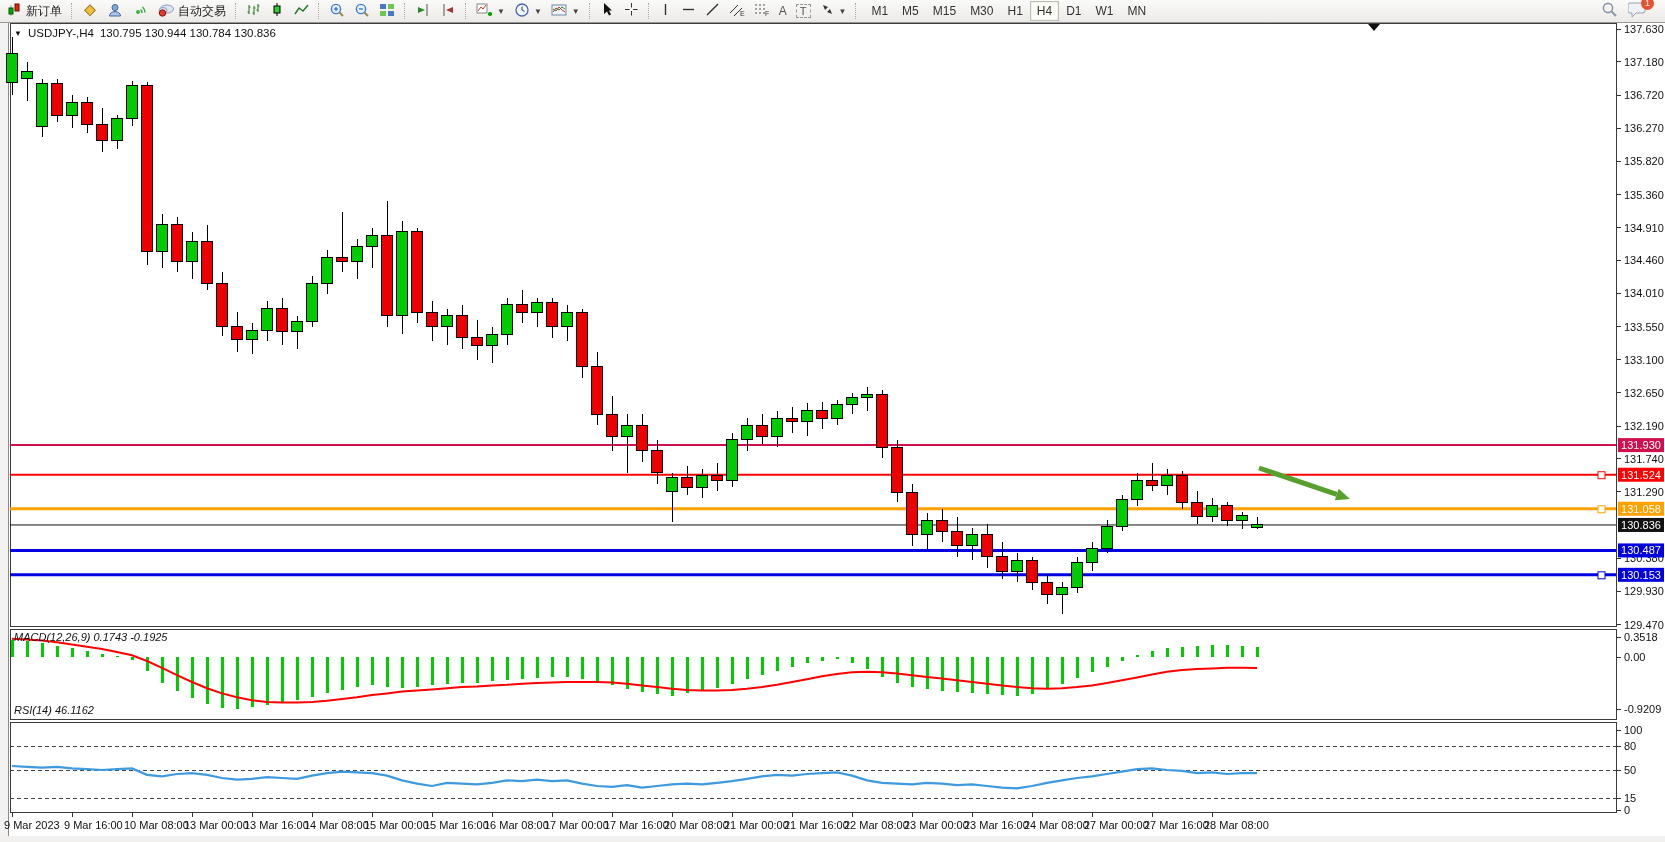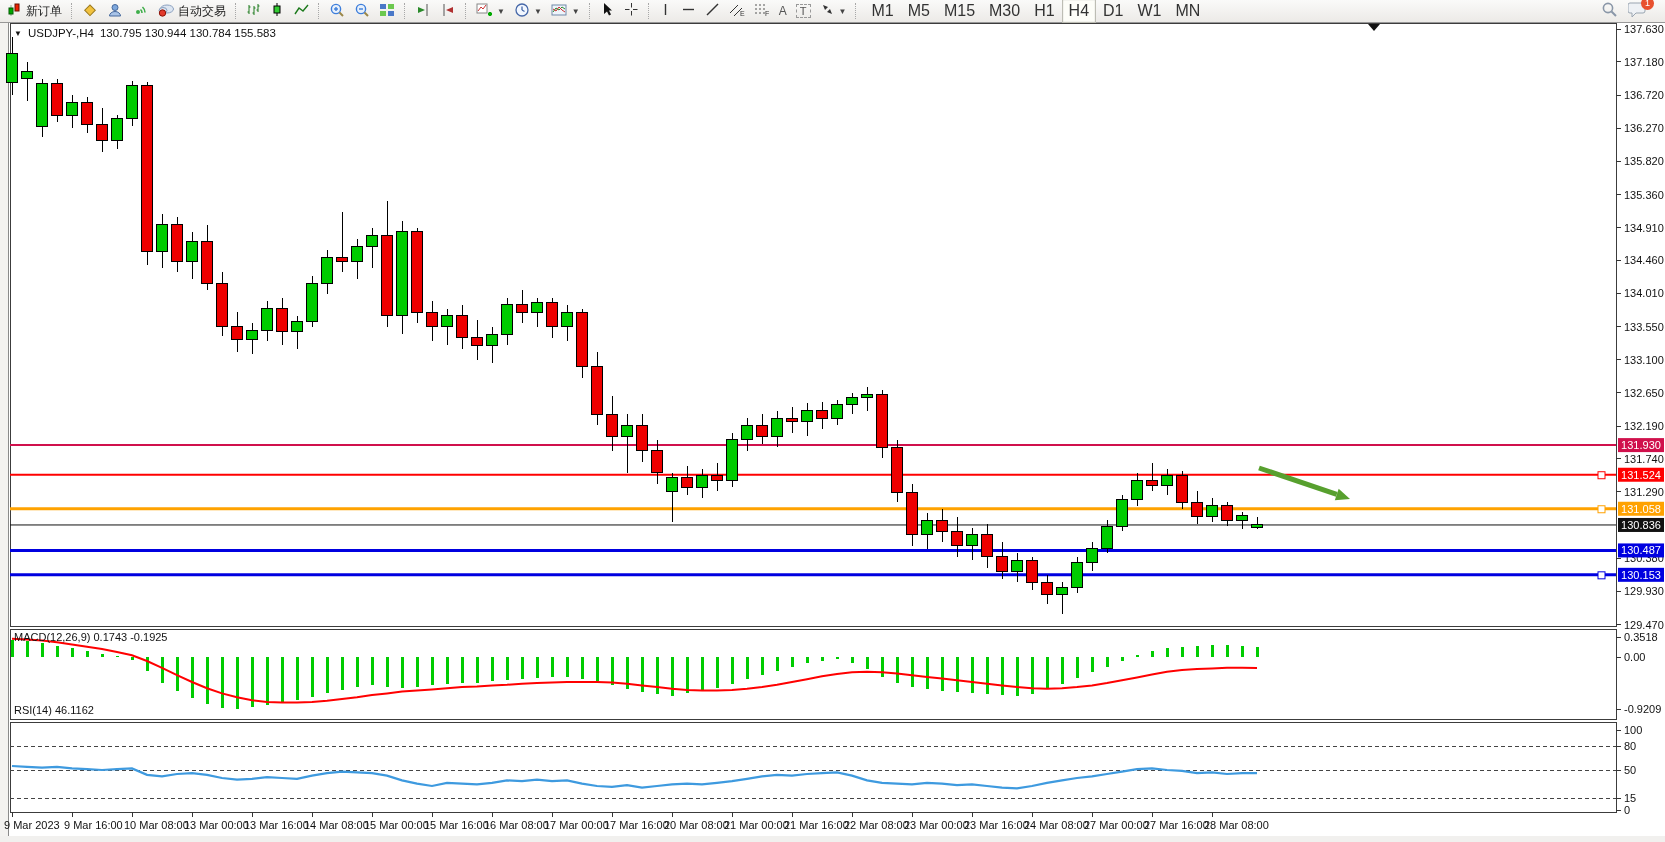--- a/index.html
+++ b/index.html
@@ -7,35 +7,35 @@
   .stage{position:relative;width:1347px;height:842px;background:#ffffff;}
 
   
   .toolbar{position:absolute;left:0;top:0;width:1665px;height:23px;box-sizing:border-box;
     background:linear-gradient(#fafaf9,#eceae7);border-bottom:1px solid #979797;
     display:flex;align-items:center;padding:0 4px;gap:1px;}
   .tb-btn{height:20px;display:flex;align-items:center;gap:3px;padding:0 4px;font-size:12px;color:#222;cursor:default;}
   .tb-sep{width:1px;height:16px;border-left:1px dotted #a8a8a8;margin:0 4px;}
   .tb-caret{font-size:8px;color:#444;margin-left:1px;}
   .tf-group{display:flex;align-items:center;margin-left:2px;}
-  .tf-btn{font-size:16px;color:#333;padding:2px 6px;border:1px solid transparent;}
+  .tf-btn{font-size:12px;color:#333;padding:2px 6px;border:1px solid transparent;}
   .tf-btn.active{background:#fdfdf8;border:1px solid #bdbdb4;box-shadow:inset 0 0 1px #999;}
   .tb-right{margin-left:auto;display:flex;align-items:center;gap:10px;padding-right:14px;}
   .chat-wrap{position:relative;}
   .chat-badge{position:absolute;top:-4px;right:-7px;min-width:13px;height:13px;border-radius:7px;
     background:#e8512f;color:#fff;font-size:9px;line-height:13px;text-align:center;padding:0 2px;box-sizing:border-box;}
 
   
   .left-edge{position:absolute;left:0;top:23px;width:9px;height:819px;background:#f3f2f0;border-right:1px solid #8a8a8a;box-sizing:border-box;}
   .bottom-edge{position:absolute;left:0;top:836px;width:1665px;height:6px;background:#f1f0ee;}
   .chart-area{position:absolute;left:0;top:23px;width:1665px;height:819px;}
   #chart-svg{position:absolute;left:0;top:0;}
   .chart-title{position:absolute;left:14px;top:4px;font-size:11.5px;color:#111;display:flex;gap:6px;align-items:center;}
   .title-caret{font-size:8px;color:#111;}
-  .pane-label{position:absolute;left:14px;font-size:11px;color:#111;}
+  .pane-label{position:absolute;left:14px;font-size:11px;color:#111;font-style:italic;}
   .macd-label{top:608px;}
   .rsi-label{top:681px;}
   .scroll-marker{position:absolute;left:1368px;top:1px;width:0;height:0;
     border-left:6px solid transparent;border-right:6px solid transparent;border-top:7px solid #111;}
   text{font-family:"Liberation Sans",sans-serif;}
 </style>
 </head>
 <body>
 
 <div class="stage">
@@ -714,21 +714,21 @@
           <line x1="1152" y1="789" x2="1152" y2="794" stroke="#333"></line>
           <text x="1144" y="806" font-size="11" fill="#111111" text-anchor="start">27 Mar 16:00</text>
           <line x1="1212" y1="789" x2="1212" y2="794" stroke="#333"></line>
           <text x="1204" y="806" font-size="11" fill="#111111" text-anchor="start">28 Mar 08:00</text>
         </g>
       </svg>
 
     <div class="chart-title">
       <span class="title-caret">▼</span>
       <span>USDJPY-,H4</span>
-      <span>130.795 130.944 130.784 155.583</span>
+      <span>130.795 130.944 130.784 130.836</span>
     </div>
 
     <div class="pane-label macd-label">MACD(12,26,9) 0.1743 -0.1925</div>
     <div class="pane-label rsi-label">RSI(14) 46.1162</div>
     <div class="scroll-marker"></div>
   </div>
 
   <div class="bottom-edge"></div>
 </div>
 

